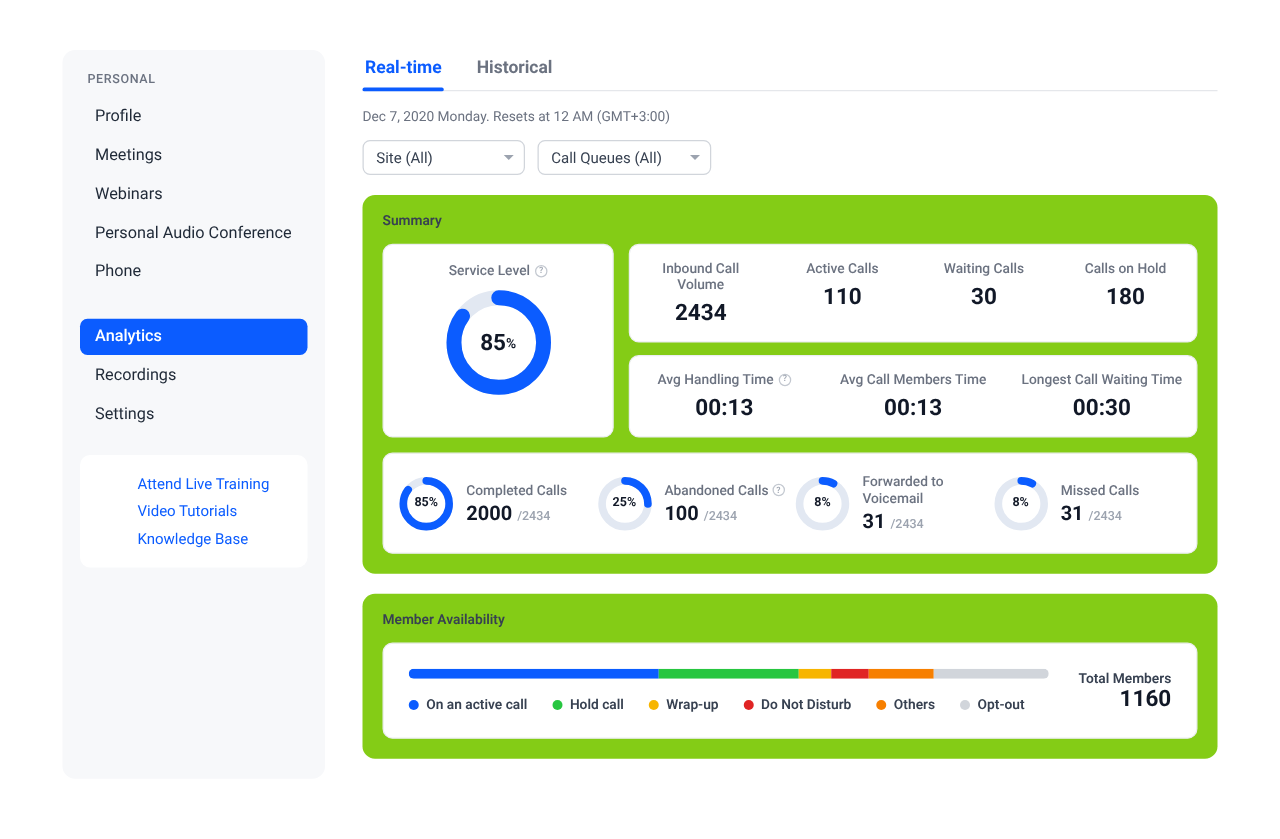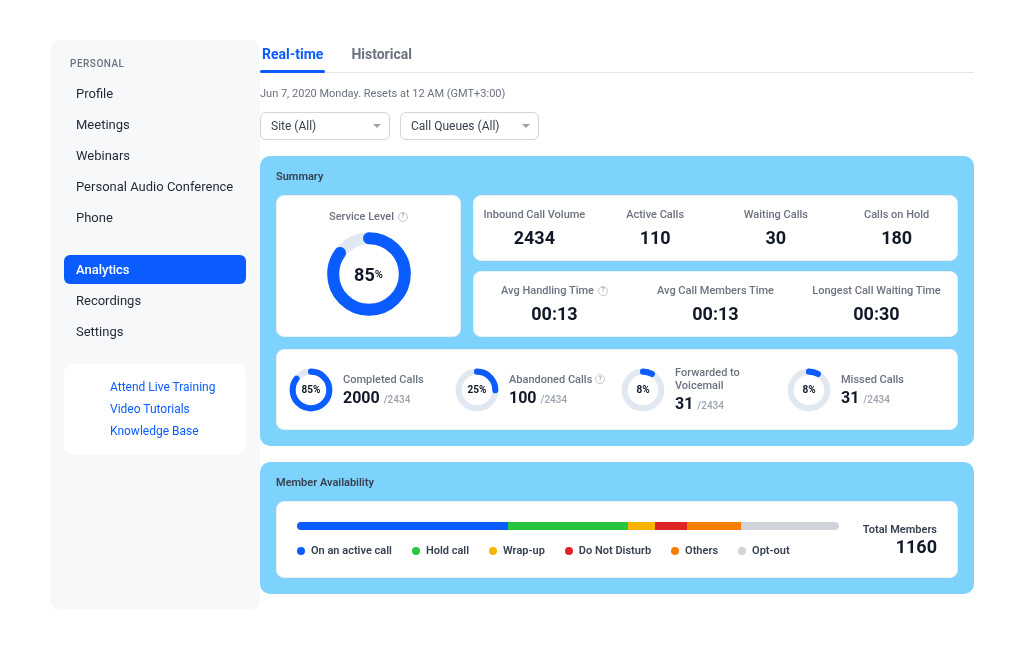--- a/index.html
+++ b/index.html
@@ -1,35 +1,35 @@
 <!DOCTYPE html>
 <html><head>
   <meta charset="utf-8">
   <style>
     * { margin: 0; padding: 0; box-sizing: border-box; font-family: -apple-system, BlinkMacSystemFont, "Segoe UI", Roboto, sans-serif; }
     body { background: #fff; font-size: 13px; color: #1f2937; }
-    .app { display: flex; padding: 40px 50px; }
+    .app { display: flex; padding: 40px 50px; gap: 30px; }
     .sidebar { width: 210px; background: #f7f8fa; border-radius: 10px; padding: 18px 14px; }
     .sidebar-heading { font-size: 10px; color: #6b7280; letter-spacing: 0.5px; font-weight: 500; margin-bottom: 10px; padding-left: 6px; }
     .nav-item { padding: 7px 12px; border-radius: 6px; font-size: 13px; color: #1f2937; cursor: pointer; margin-bottom: 2px; }
     .nav-item.active { background: #0b5cff; color: #fff; font-weight: 500; margin-top: 23px; }
     .help-box { background: #fff; border-radius: 8px; padding: 12px 14px; margin-top: 18px; }
     .help-link { font-size: 12px; color: #0b5cff; cursor: pointer; padding: 4px 0; display: block; margin-left: 32px; }
     .main { flex: 1; }
     .tabs { display: flex; gap: 24px; border-bottom: 1px solid #e5e7eb; margin-bottom: 14px; }
     .tab { font-size: 14px; font-weight: 700; color: #6b7280; padding: 6px 2px 10px 2px; cursor: pointer; position: relative; }
     .tab.active { color: #0b5cff; }
     .tab.active::after { content:""; position:absolute; left:0; right:0; bottom:-1px; height:3px; background:#0b5cff; border-radius:2px; }
     .date-line { font-size: 11px; color: #6b7280; margin-bottom: 12px; }
     .filters { display: flex; gap: 10px; margin-bottom: 16px; }
     .select { border: 1px solid #d1d5db; border-radius: 6px; padding: 6px 28px 6px 10px; font-size: 12px; color: #374151; position: relative; background:#fff; cursor:pointer; }
     .select.narrow { width: 130px; }
     .select.wide { width: 139px; }
     .chevron { position: absolute; right: 8px; top: 50%; transform: translateY(-50%); width:0; height:0; border-left:4px solid transparent; border-right:4px solid transparent; border-top:4px solid #9ca3af; }
-    .section { background: #7dd3fc; border-radius: 10px; padding: 14px 16px 16px 16px; margin-bottom: 16px; }
+    .section { background: #84cc16; border-radius: 10px; padding: 14px 16px 16px 16px; margin-bottom: 16px; }
     .section-title { font-size: 11px; font-weight: 600; color: #374151; margin-bottom: 12px; }
     .summary-row { display: flex; gap: 12px; }
     .card { background: #fff; border: 1px solid #eceef1; border-radius: 8px; padding: 14px; }
     .service-card { width: 185px; display:flex; flex-direction:column; align-items:center; }
     .card-label { font-size: 11px; color: #6b7280; font-weight:500; display:flex; align-items:center; gap:4px; justify-content:center; }
     .big-val { font-size: 18px; font-weight: 700; color: #111827; margin-top: 6px; text-align:center; }
     .stat-grid { flex: 1; display: flex; flex-direction: column; gap: 10px; }
     .stat-row { display: flex; background:#fff; border:1px solid #eceef1; border-radius:8px; }
     .stat-cell { flex:1; padding: 12px 8px; text-align:center; }
     .donut-wrap { position: relative; width: 86px; height: 86px; margin-top:8px; }
@@ -75,21 +75,21 @@
       <a class="help-link">Video Tutorials</a>
       <a class="help-link">Knowledge Base</a>
     </div>
   </aside>
 
   <main class="main">
     <div class="tabs">
       <div class="tab active">Real-time</div>
       <div class="tab">Historical</div>
     </div>
-    <div class="date-line">Jun 7, 2020 Monday. Resets at 12 AM (GMT+3:00)</div>
+    <div class="date-line">Dec 7, 2020 Monday. Resets at 12 AM (GMT+3:00)</div>
     <div class="filters">
       <div class="select narrow">
         <span>Site (All)</span>
         <span class="chevron"></span>
       </div>
       <div class="select wide">
         <span>Call Queues (All)</span>
         <span class="chevron"></span>
       </div>
     </div>

